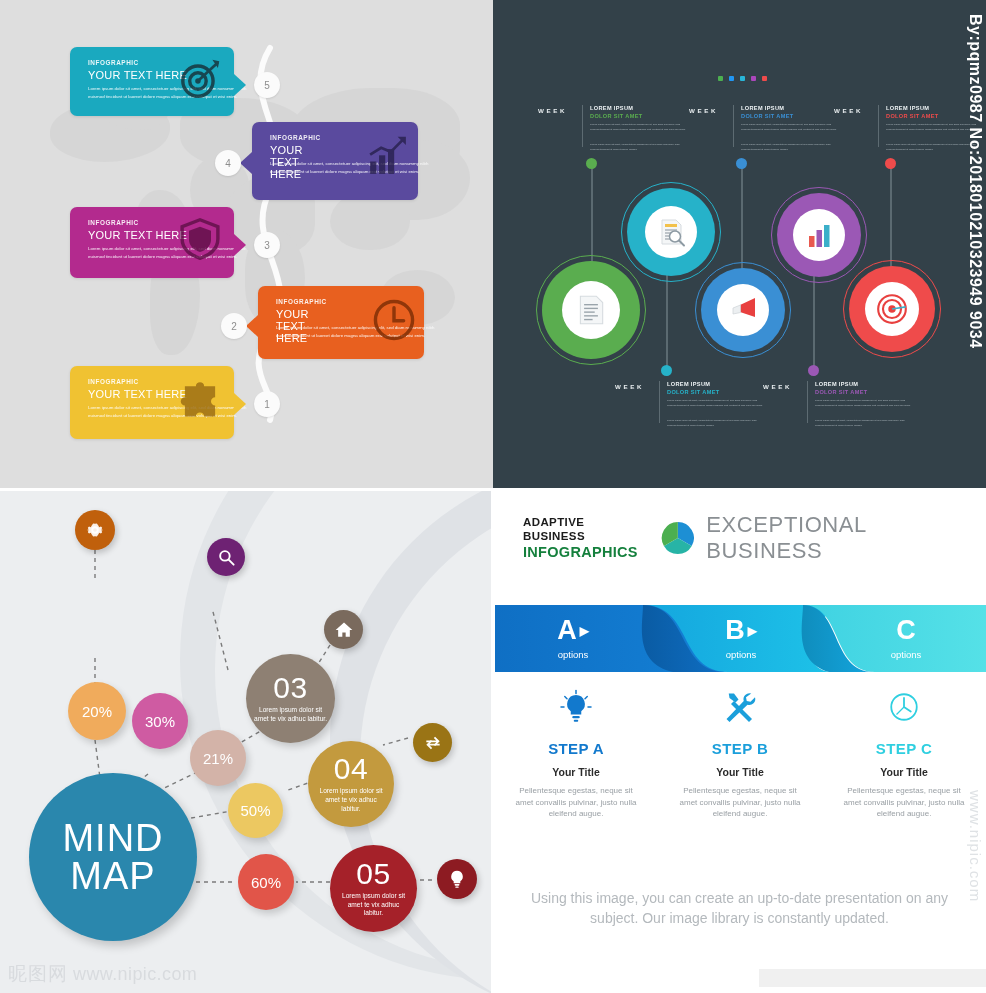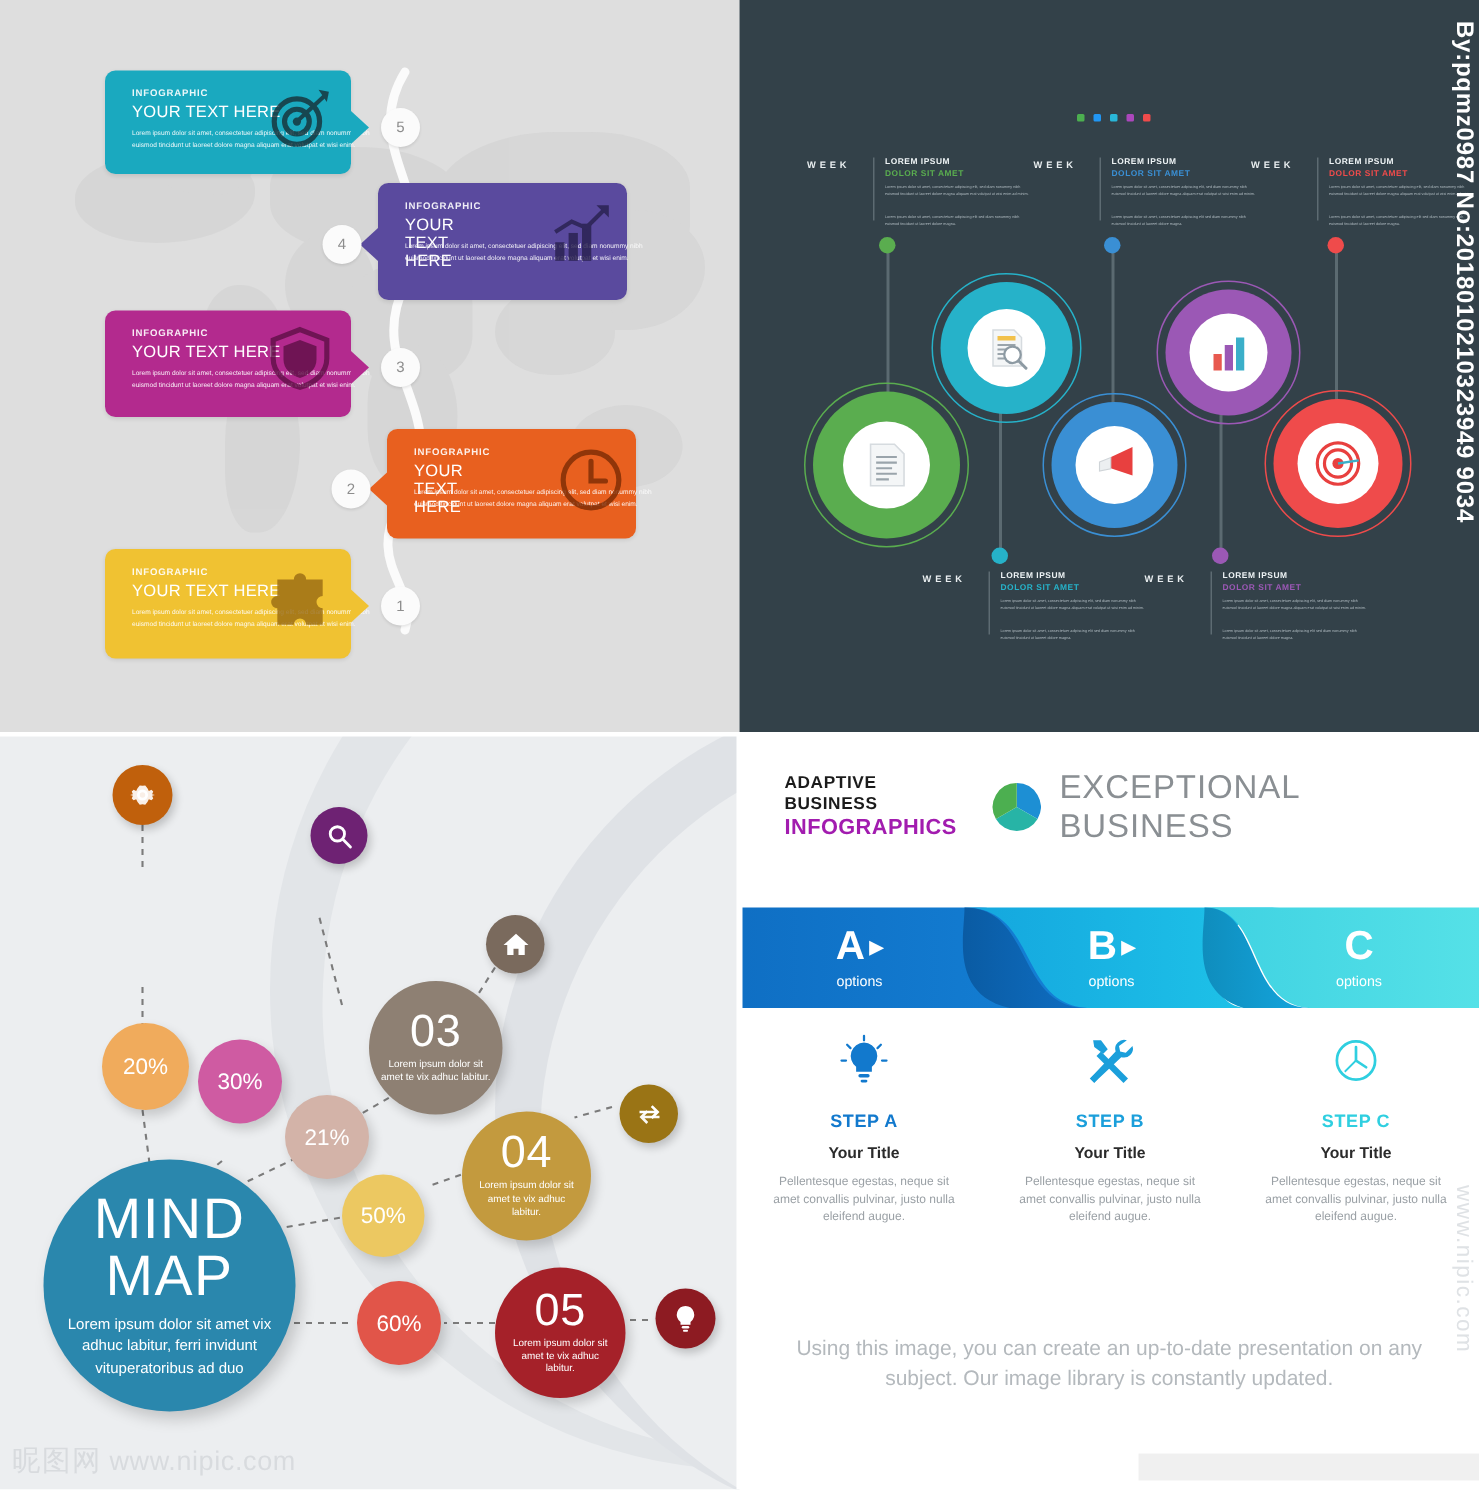--- a/index.html
+++ b/index.html
@@ -66,32 +66,32 @@
     display:flex;flex-direction:column;align-items:center;justify-content:center;color:#fff;text-align:center;}
   .hub .h1{font-size:38px;font-weight:300;letter-spacing:1px;line-height:1;}
   .hub .h2{font-size:10px;line-height:1.45;margin-top:7px;width:92%;}
   .nipic{position:absolute;left:8px;bottom:6px;display:flex;align-items:center;gap:5px;opacity:.55;}
   .nipic .cn{font-size:19px;color:#c9ccd1;letter-spacing:1px;}
   .nipic .url{font-size:18px;color:#c9ccd1;letter-spacing:.4px;}
 
   
   .br-head{position:absolute;left:30px;top:22px;display:flex;align-items:center;gap:12px;}
   .br-head .k1{font-size:11.5px;font-weight:700;color:#1b1b1b;letter-spacing:.4px;line-height:1.25;}
-  .br-head .k2{font-size:14.5px;font-weight:700;color:#a21caf;letter-spacing:.3px;line-height:1.25;}
+  .br-head .k2{font-size:14.5px;font-weight:700;color:#15803d;letter-spacing:.3px;line-height:1.25;}
   .br-head .big{font-size:22px;color:#8a8f93;letter-spacing:.6px;font-weight:400;}
 
   .band{position:absolute;left:0;top:113px;width:493px;height:71px;}
   .bandcell{position:absolute;top:0;height:71px;display:flex;flex-direction:column;
     align-items:center;justify-content:center;color:#fff;}
   .bandcell .ab{font-size:27px;font-weight:700;line-height:1;display:flex;align-items:center;gap:3px;}
   .bandcell .op{font-size:9.5px;margin-top:5px;}
 
   .step{position:absolute;top:196px;width:140px;text-align:center;}
   .step .sico{height:42px;display:flex;align-items:center;justify-content:center;}
-  .step .sname{font-size:12px;font-weight:700;letter-spacing:.4px;margin-top:12px;}
+  .step .sname{font-size:15px;font-weight:700;letter-spacing:.4px;margin-top:12px;}
   .step .stitle{font-size:10.5px;font-weight:700;color:#2b2b2b;margin-top:9px;}
   .step .sdesc{font-size:8px;line-height:1.45;color:#9aa0a5;margin-top:7px;padding:0 8px;}
 
   .tagline{position:absolute;left:20px;top:398px;width:453px;text-align:center;
     font-size:14px;line-height:1.45;color:#b4b9bd;}
   .idbar{position:absolute;right:0;bottom:6px;background:rgba(0,0,0,.06);
     padding:3px 8px;font-size:11.5px;color:#f0f0f0;letter-spacing:.2px;}
   .sidewm{position:absolute;right:2px;top:300px;writing-mode:vertical-rl;
     font-size:15px;color:#dfe2e5;letter-spacing:1px;}
   .vertid{position:absolute;right:2px;top:14px;writing-mode:vertical-rl;
@@ -402,21 +402,20 @@
     </div>
 
     <div class="pct" style="left:68px;top:192px;width:58px;height:58px;background:#f0ab5c;">20%</div>
     <div class="pct" style="left:132px;top:203px;width:56px;height:56px;background:#cf5ba2;">30%</div>
     <div class="pct" style="left:190px;top:240px;width:56px;height:56px;background:#d3b3a8;">21%</div>
     <div class="pct" style="left:228px;top:293px;width:55px;height:55px;background:#ecc861;">50%</div>
     <div class="pct" style="left:238px;top:364px;width:56px;height:56px;background:#e15549;">60%</div>
 
     <div class="hub" style="left:29px;top:283px;width:168px;height:168px;">
       <div class="h1">MIND MAP</div>
-      <div class="h2">Lorem ipsum dolor sit amet vix adhuc labitur, ferri invidunt vituperatoribus ad duo</div>
     </div>
 
     <div class="nipic">
       <span class="cn">昵图网</span>
       <span class="url">www.nipic.com</span>
     </div>
   </div>
 
   <div class="quad" id="q-br">
 

